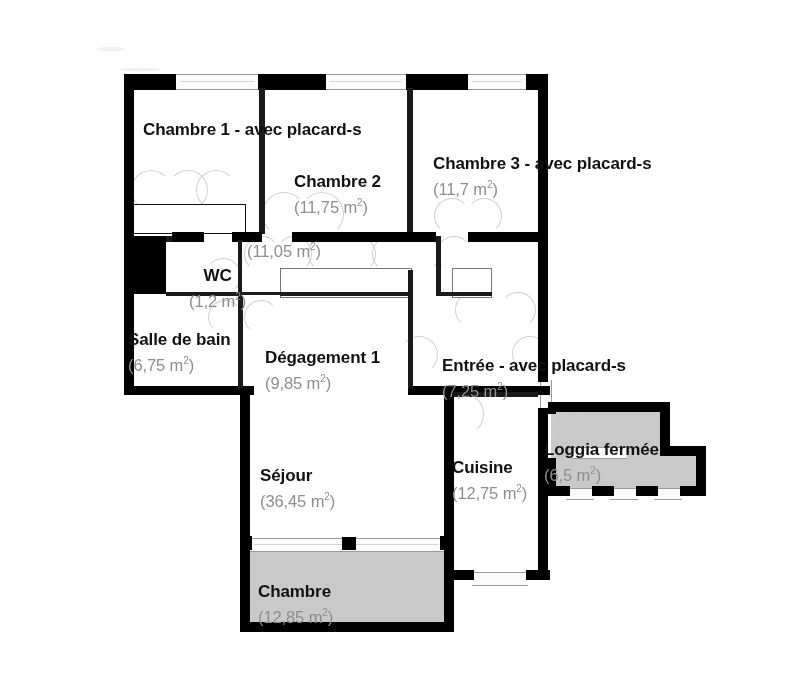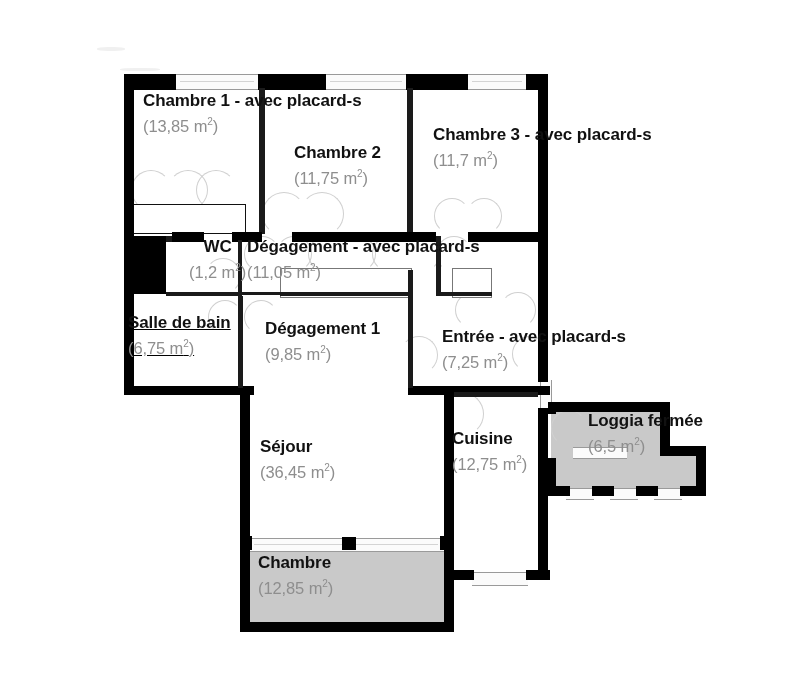--- a/index.html
+++ b/index.html
@@ -16,21 +16,21 @@
   .closet{position:absolute;background:#ffffff;border:1.6px solid #111;}
   .closet-light{position:absolute;background:#ffffff;border:1.2px solid #777;}
 
   
   .arc{position:absolute;border:1.4px solid #d0d0d0;border-radius:50%;
        border-right-color:transparent;border-bottom-color:transparent;}
   .arc.r{border:1.4px solid #d0d0d0;border-left-color:transparent;border-bottom-color:transparent;}
 
   
   .label{position:absolute;white-space:nowrap;}
-  .label .nm{display:block;font-weight:bold;font-size:17px;color:#111;line-height:21px;letter-spacing:-0.1px;}
+  .label .nm{display:block;font-weight:bold;font-size:17px;color:#111;line-height:21px;letter-spacing:-0.1px;margin-top:29px;}
   .label .ar{display:block;font-size:16.5px;color:#8e8e8e;line-height:21px;letter-spacing:-0.1px;}
   .label.center{text-align:left;}
   .label sup{font-size:10px;vertical-align:super;}
 
   .smudge{position:absolute;background:#f0f0f0;border-radius:40%;}
 </style>
 </head>
 <body>
 
 <div id="plan">
@@ -162,44 +162,42 @@
   <div class="thinwall" style="left:242px;top:292px;width:40px;height:3px;"></div>
 
   <div class="thinwall" style="left:436px;top:236px;width:5px;height:60px;"></div>
   <div class="thinwall" style="left:436px;top:292px;width:56px;height:4px;"></div>
 
   <div class="wall" style="left:444px;top:392px;width:10px;height:188px;"></div>
   <div class="thinwall" style="left:454px;top:392px;width:84px;height:5px;"></div>
 
   <div class="label" style="left:143px;top:90px;">
     <span class="nm">Chambre 1 - avec placard-s</span>
-    <span class="ar"><span>(13,85 m</span><sup>2</sup><span>)</span></span>
   </div>
 
   <div class="label" style="left:294px;top:142px;">
     <span class="nm">Chambre 2</span>
     <span class="ar"><span>(11,75 m</span><sup>2</sup><span>)</span></span>
   </div>
 
   <div class="label" style="left:433px;top:124px;">
     <span class="nm">Chambre 3 - avec placard-s</span>
     <span class="ar"><span>(11,7 m</span><sup>2</sup><span>)</span></span>
   </div>
 
   <div class="label" style="left:189px;top:236px;text-align:center;">
     <span class="nm">WC</span>
     <span class="ar"><span>(1,2 m</span><sup>2</sup><span>)</span></span>
   </div>
 
   <div class="label" style="left:247px;top:236px;">
-    <span class="nm">Dégagement - avec placard-s</span>
     <span class="ar"><span>(11,05 m</span><sup>2</sup><span>)</span></span>
   </div>
 
-  <div class="label" style="left:128px;top:312px;text-decoration:underline;">
+  <div class="label" style="left:128px;top:300px;">
     <span class="nm">Salle de bain</span>
     <span class="ar"><span>(6,75 m</span><sup>2</sup><span>)</span></span>
   </div>
 
   <div class="label" style="left:265px;top:318px;">
     <span class="nm">Dégagement 1</span>
     <span class="ar"><span>(9,85 m</span><sup>2</sup><span>)</span></span>
   </div>
 
   <div class="label" style="left:442px;top:326px;">
@@ -210,21 +208,21 @@
   <div class="label center" style="left:260px;top:436px;width:170px;">
     <span class="nm">Séjour</span>
     <span class="ar"><span>(36,45 m</span><sup>2</sup><span>)</span></span>
   </div>
 
   <div class="label center" style="left:452px;top:428px;width:98px;">
     <span class="nm">Cuisine</span>
     <span class="ar"><span>(12,75 m</span><sup>2</sup><span>)</span></span>
   </div>
 
-  <div class="label" style="left:588px;top:410px;">
+  <div class="label" style="left:544px;top:410px;">
     <span class="nm">Loggia fermée</span>
     <span class="ar"><span>(6,5 m</span><sup>2</sup><span>)</span></span>
   </div>
 
   <div class="label center" style="left:258px;top:552px;width:176px;">
     <span class="nm">Chambre</span>
     <span class="ar"><span>(12,85 m</span><sup>2</sup><span>)</span></span>
   </div>
 
 </div>

